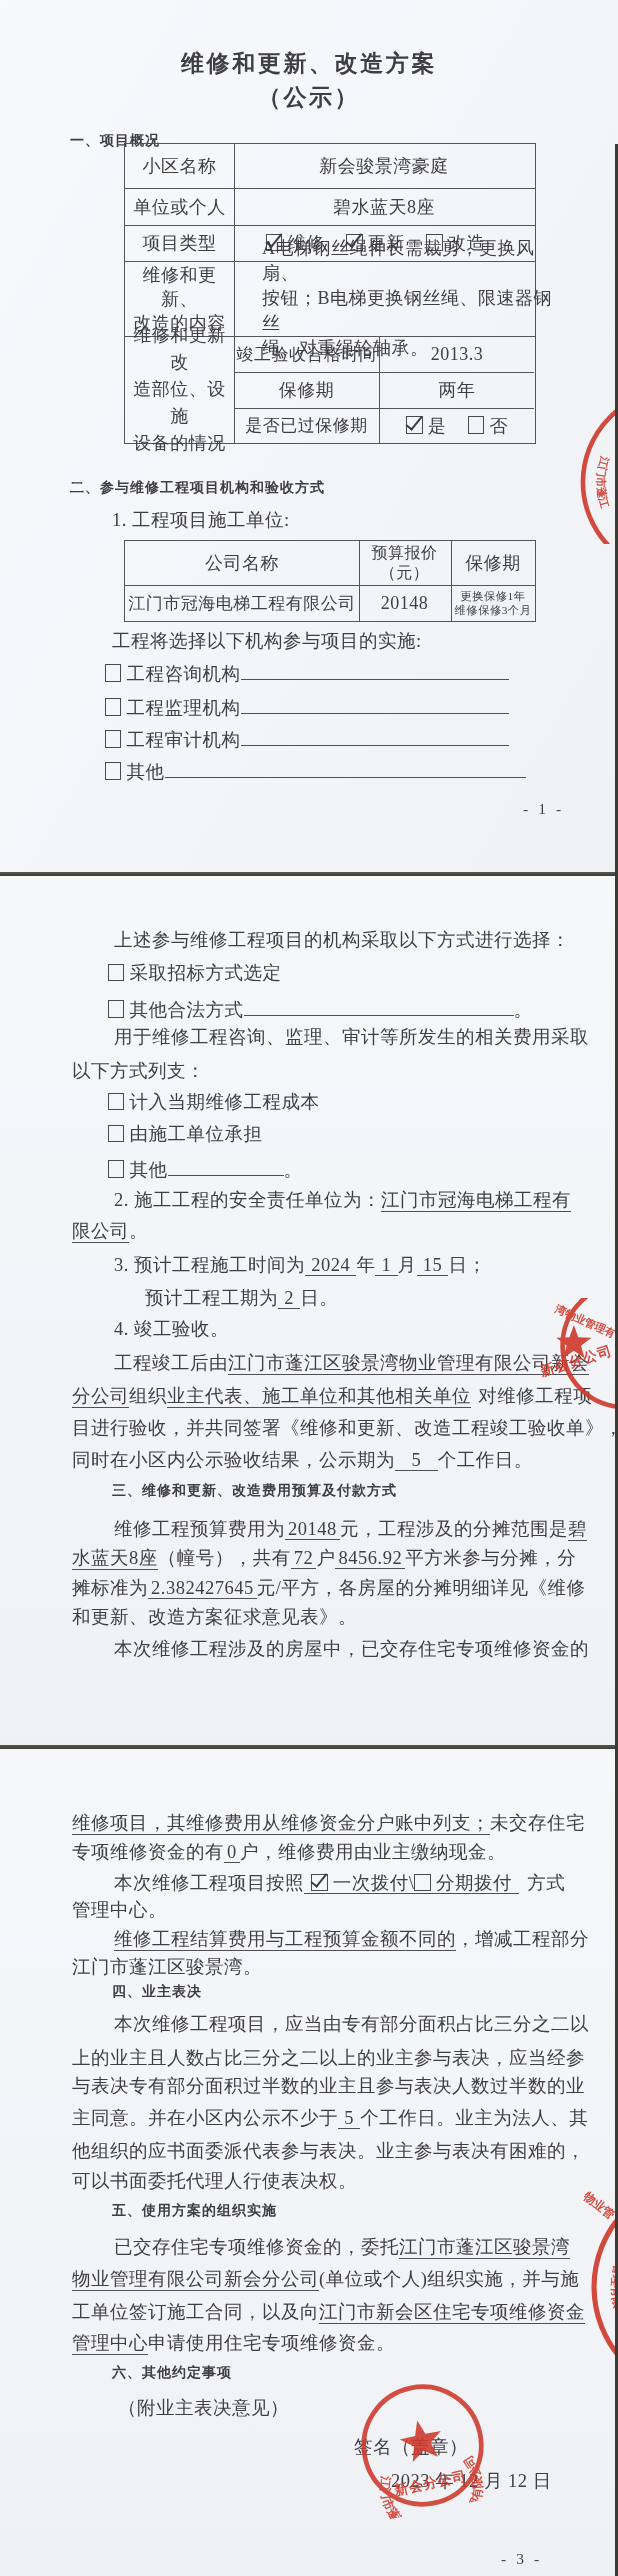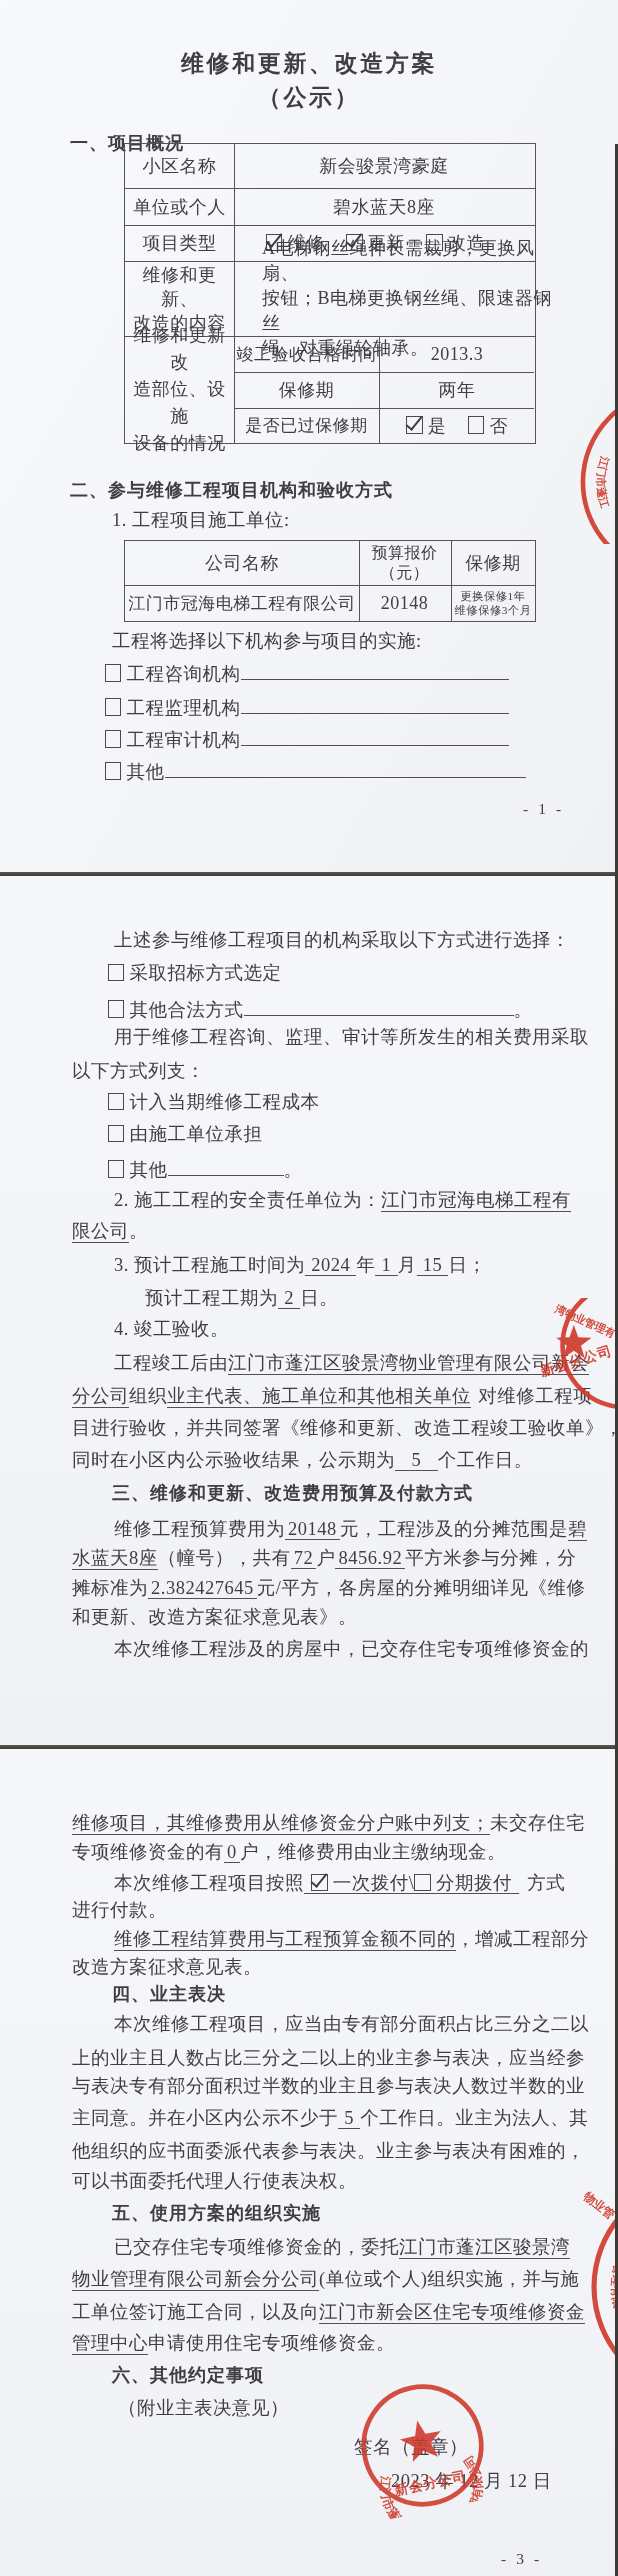--- a/index.html
+++ b/index.html
@@ -6,21 +6,21 @@
   .scan{position:relative;width:618px;height:2620px;background:#eef0f2;overflow:hidden;
         font-family:"Liberation Serif",serif;color:#3f3e45;}
   .page{position:absolute;left:0;width:618px;overflow:hidden;}
   .p1{top:0;height:872px;background:linear-gradient(120deg,#f8f9fb 0%,#f4f5f8 55%,#eff1f4 100%);}
   .p2{top:876px;height:870px;background:linear-gradient(180deg,#f6f7f9 0%,#f3f4f7 60%,#f0f1f4 100%);}
   .p3{top:1749px;height:871px;background:linear-gradient(180deg,#f6f7f9 0%,#f2f3f6 70%,#eff0f3 100%);}
   .sep{position:absolute;left:0;width:618px;height:3.6px;background:linear-gradient(180deg,#5a5751,#3e3c38);z-index:8;}
   .edgeline{position:absolute;right:0;top:144px;width:2.6px;height:2476px;background:#3c3a35;z-index:9;}
   .ln{position:absolute;white-space:nowrap;font-size:18.5px;line-height:1.25;letter-spacing:0.5px;z-index:2;}
   .title{left:0;width:618px;text-align:center;font-size:23px;font-weight:700;letter-spacing:2.6px;}
-  .hd{font-family:Liberation Serif, serif;font-weight:700;font-size:18px;letter-spacing:1px;}
+  .hd{font-family:Liberation Serif, serif;font-weight:700;font-size:14px;letter-spacing:1px;}
   .u{border-bottom:1px solid #504f56;padding-bottom:1px;}
   .numpad{padding:0 16.5px;}
   .smallpad{padding:0 6.2px;}
   .tinypad{padding:0 3.1px;}
   .blank{display:inline-block;border-bottom:1px solid #504f56;height:1em;vertical-align:baseline;}
   .cb{display:inline-block;width:14.4px;height:15.5px;border:1.5px solid #4a4950;margin-right:5.2px;
       vertical-align:-2.1px;position:relative;background:transparent;}
   .cb.ck::after{content:"";position:absolute;left:3.1px;top:-4.6px;width:5.7px;height:15px;
       border-right:2.1px solid #3d3c43;border-bottom:2.1px solid #3d3c43;transform:rotate(39deg);}
   .tbl{position:absolute;border:1.5px solid #55545b;z-index:2;}
@@ -226,26 +226,26 @@
     <div class="ln" style="left:72px;top:63px">
       <span class="u">维修项目，其维修费用从维修资金分户账中列支；</span><span>未交存住宅</span>
     </div>
     <div class="ln" style="left:72px;top:92px">
       <span>专项维修资金的有</span><span class="u tinypad">0</span><span>户，维修费用由业主缴纳现金。</span>
     </div>
 
     <div class="ln" style="left:114px;top:123px">
       <span>本次维修工程项目按照</span><span class="u" style="padding:0 7.2px"><span class="cb ck"></span><span>一次拨付</span><span>\</span><span class="cb"></span><span>分期拨付</span></span><span style="margin-left:8.2px">方式</span>
     </div>
-    <div class="ln" style="left:72px;top:150px">进行付款。</div>
+    <div class="ln" style="left:72px;top:150px">管理中心。</div>
 
     <div class="ln" style="left:114px;top:179px">
       <span class="u">维修工程结算费用与工程预算金额不同的</span><span>，增减工程部分</span>
     </div>
-    <div class="ln" style="left:72px;top:207px">改造方案征求意见表。</div>
+    <div class="ln" style="left:72px;top:207px">江门市蓬江区骏景湾。</div>
 
     <div class="ln hd" style="left:112px;top:234px">四、业主表决</div>
     <div class="ln" style="left:114px;top:264px">本次维修工程项目，应当由专有部分面积占比三分之二以</div>
     <div class="ln" style="left:72px;top:298px">上的业主且人数占比三分之二以上的业主参与表决，应当经参</div>
     <div class="ln" style="left:72px;top:326px">与表决专有部分面积过半数的业主且参与表决人数过半数的业</div>
     <div class="ln" style="left:72px;top:358px">
       <span>主同意。并在小区内公示不少于</span><span class="u smallpad">5</span><span>个工作日。业主为法人、其</span>
     </div>
     <div class="ln" style="left:72px;top:391px">他组织的应书面委派代表参与表决。业主参与表决有困难的，</div>
     <div class="ln" style="left:72px;top:421px">可以书面委托代理人行使表决权。</div>

